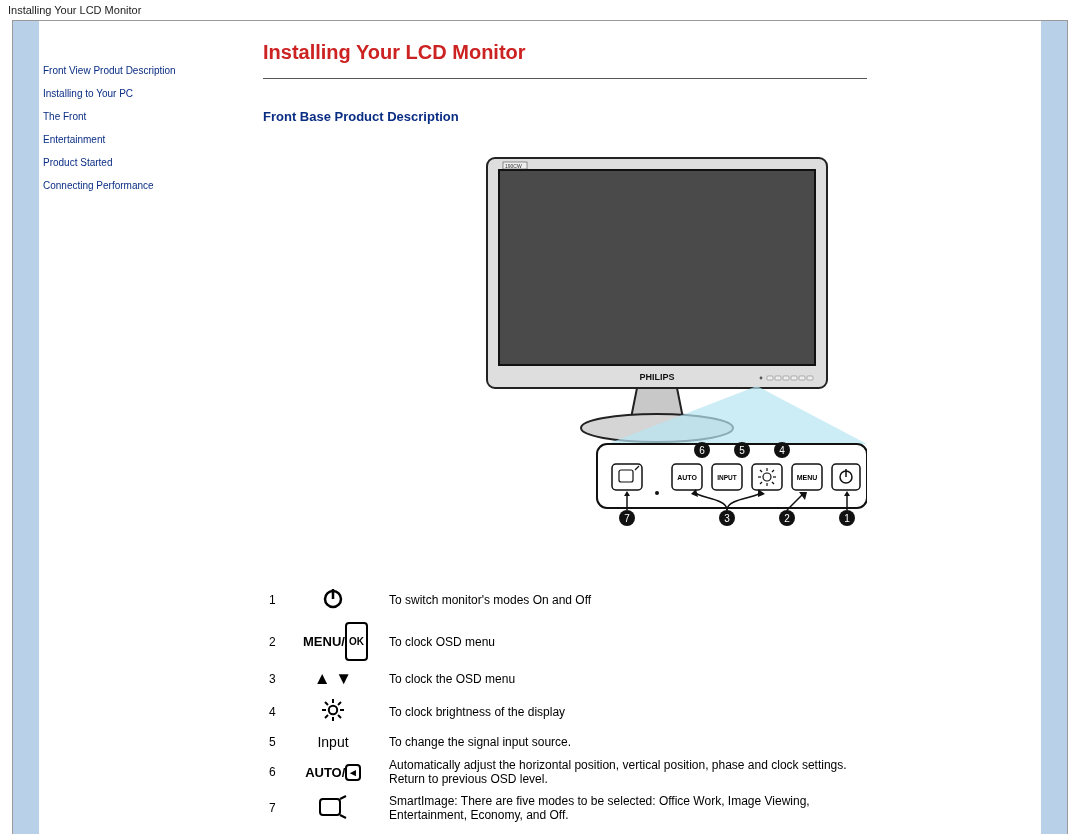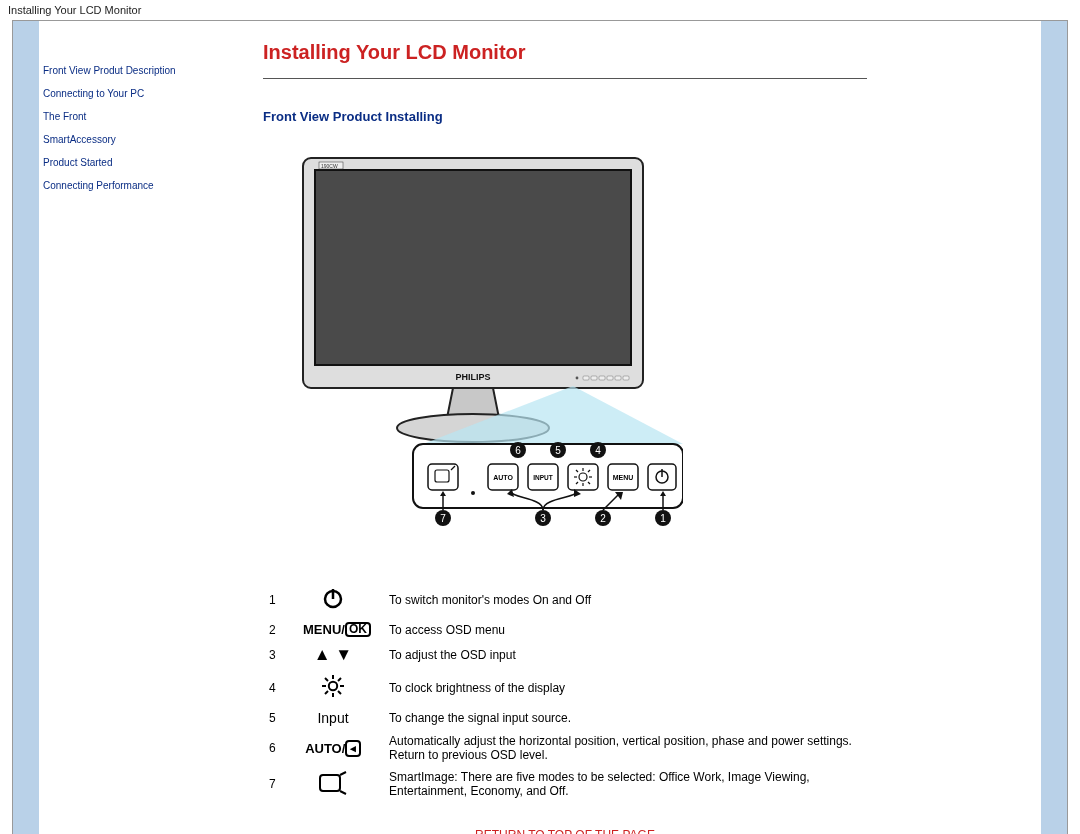--- a/index.html
+++ b/index.html
@@ -56,21 +56,21 @@
     border-top: 1px solid #555;
     margin: 0 0 30px 0;
   }
   h2.section-title {
     color: #0a2d84;
     font-size: 13px;
     font-weight: bold;
     margin: 0 0 24px 0;
   }
   .monitor-fig {
-    text-align: left;
+    text-align: right;
     margin-bottom: 30px;
   }
   .monitor-svg {
     width: 420px;
     height: auto;
   }
   table.desc-table {
     border-collapse: collapse;
     width: 100%;
     font-size: 12px;
@@ -117,31 +117,31 @@
 
 <div class="header-strip">
   <span>Installing Your LCD Monitor</span>
 </div>
 
 <div class="page">
   <div class="left-bar"></div>
 
   <div class="sidebar">
     <a href="#">Front View Produt Description</a>
-    <a href="#">Connecting to Your PC</a>
+    <a href="#">Installing to Your PC</a>
     <a href="#">The Front</a>
-    <a href="#">SmartAccessory</a>
+    <a href="#">Entertainment</a>
     <a href="#">Product Started</a>
     <a href="#">Connecting Performance</a>
   </div>
 
   <div class="content">
     <h1 class="page-title">Installing Your LCD Monitor</h1>
     <hr class="title-rule">
-    <h2 class="section-title">Front View Product Installing</h2>
+    <h2 class="section-title">Front Base Product Description</h2>
 
     <div class="monitor-fig">
       <svg class="monitor-svg" viewBox="0 0 420 400">
 
         <rect x="40" y="10" width="340" height="230" rx="8" ry="8" fill="#dedede" stroke="#222" stroke-width="2"></rect>
 
         <rect x="52" y="22" width="316" height="195" fill="#4a4a4a" stroke="#111" stroke-width="2"></rect>
 
         <rect x="56" y="14" width="24" height="7" fill="#eee" stroke="#333" stroke-width="0.5"></rect>
         <text x="58" y="20" font-size="5" fill="#333">190CW</text>
@@ -246,30 +246,30 @@
                   <circle cx="13" cy="14" r="8" fill="none" stroke="#000" stroke-width="2.5"></circle>
                   <line x1="13" y1="4" x2="13" y2="14" stroke="#000" stroke-width="2.5"></line>
                 </svg>
           </span>
         </td>
         <td>To switch monitor's modes On and Off</td>
       </tr>
       <tr>
         <td class="num">2</td>
         <td class="icon-cell">
-          <span class="icon-box" style="font-size:13px;">MENU/<span style="display:inline-block;border:2px solid #000;border-radius:4px;padding:0 2px;font-size:12px;line-height:11px;">OK</span></span>
-        </td>
-        <td>To access OSD menu</td>
+          <span class="icon-box" style="font-size:13px;">MENU/<span style="display:inline-block;border:2px solid #000;border-radius:4px;padding:12px 2px;font-size:10px;line-height:11px;">OK</span></span>
+        </td>
+        <td>To clock OSD menu</td>
       </tr>
       <tr>
         <td class="num">3</td>
         <td class="icon-cell">
           <span class="icon-box" style="font-size:17px;">▲ ▼</span>
         </td>
-        <td>To adjust the OSD input</td>
+        <td>To clock the OSD menu</td>
       </tr>
       <tr>
         <td class="num">4</td>
         <td class="icon-cell">
           <span class="icon-box">
             <svg width="26" height="26" viewBox="0 0 26 26">
               <circle cx="13" cy="13" r="4.2" fill="none" stroke="#000" stroke-width="2"></circle>
               <g stroke="#000" stroke-width="2">
                 <line x1="13" y1="2" x2="13" y2="6"></line>
                     <line x1="13" y1="20" x2="13" y2="24"></line>
@@ -290,21 +290,21 @@
         <td class="icon-cell">
           <span class="icon-box" style="font-size:14px;font-weight:normal;">Input</span>
         </td>
         <td>To change the signal input source.</td>
       </tr>
       <tr>
         <td class="num">6</td>
         <td class="icon-cell">
           <span class="icon-box" style="font-size:13px;">AUTO/<span style="display:inline-block;border:2px solid #000;border-radius:4px;padding:0 3px;font-size:11px;line-height:13px;">◂</span></span>
         </td>
-        <td style="white-space:pre-line;">Automatically adjust the horizontal position, vertical position, phase and power settings.
+        <td style="white-space:pre-line;">Automatically adjust the horizontal position, vertical position, phase and clock settings.
 Return to previous OSD level.</td>
       </tr>
       <tr>
         <td class="num">7</td>
         <td class="icon-cell">
           <span class="icon-box">
             <svg width="30" height="24" viewBox="0 0 30 24">
               <rect x="2" y="4" width="20" height="16" rx="3" fill="none" stroke="#000" stroke-width="2"></rect>
               <path d="M22 4 L28 1" stroke="#000" stroke-width="2"></path>
               <path d="M22 20 L28 23" stroke="#000" stroke-width="2"></path>

